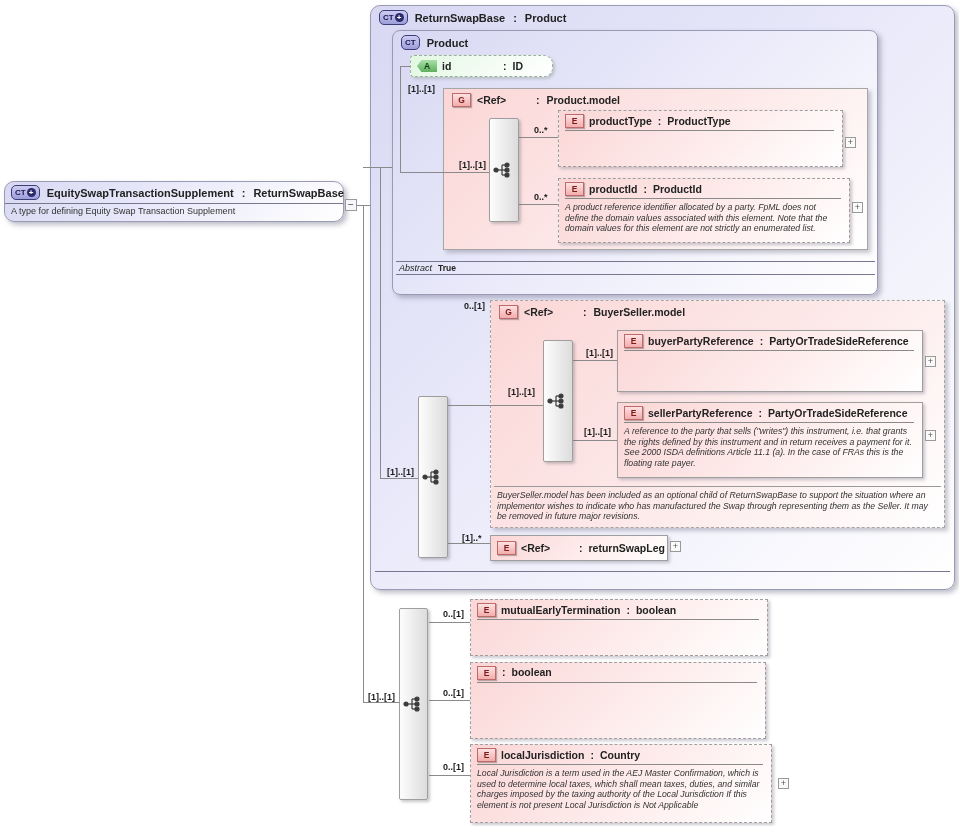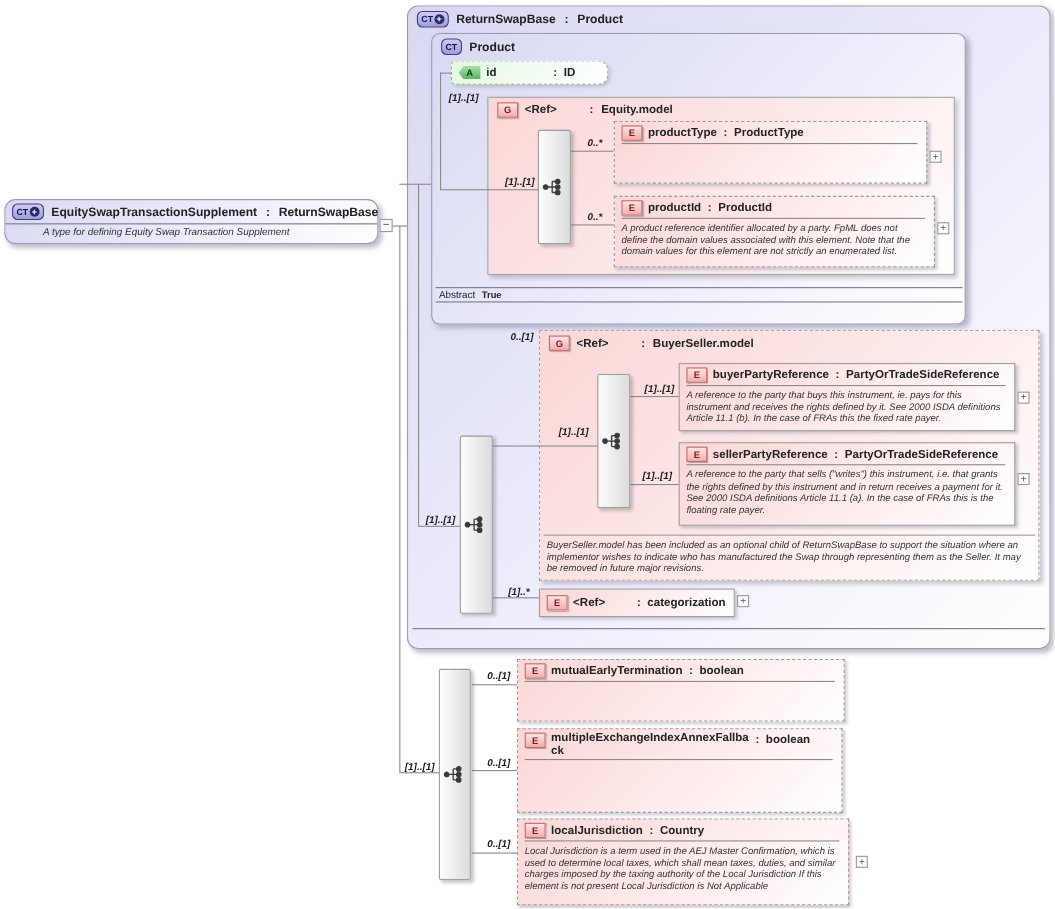--- a/index.html
+++ b/index.html
@@ -56,32 +56,32 @@
     color:#7c1a1a;font-size:8.5px;font-weight:bold;flex:none;
     box-shadow:1px 1px 1px rgba(0,0,0,.25);}
 
   
   .hline{position:absolute;height:1px;background:#8a8a8a;}
   .vline{position:absolute;width:1px;background:#8a8a8a;}
   .bar{position:absolute;border:1px solid #9e9e9e;border-radius:2px;
     background:linear-gradient(to right,#fdfdfd,#dcdcdc);
     box-shadow:2px 2px 3px rgba(100,100,110,.35);
     display:flex;align-items:center;justify-content:center;box-sizing:border-box;}
-  .card{position:absolute;font-size:9px;font-weight:bold;font-style:italic;
+  .card{position:absolute;font-size:9px;font-weight:bold;
     color:#1a1a1a;white-space:nowrap;}
   .plus-btn{position:absolute;width:11px;height:11px;border:1px solid #999;
     background:#fafafa;color:#555;font-size:9px;line-height:9px;text-align:center;
     box-sizing:border-box;}
   .toggle-btn{position:absolute;width:12px;height:12px;border:1px solid #999;
     background:#f6f6fb;color:#444;font-size:10px;line-height:10px;text-align:center;
     box-sizing:border-box;}
 
   
   .footnote{position:absolute;font-size:9px;font-style:italic;color:#333;line-height:11px;}
-  .abs-lbl{position:absolute;font-size:9px;color:#222;}
+  .abs-lbl{position:absolute;font-size:9px;font-style:italic;color:#222;}
   .abs-val{position:absolute;font-size:8.5px;font-weight:bold;color:#222;}
 </style>
 </head>
 <body>
 
 <div id="canvas">
 
   <div class="lav-box" style="left:370px;top:5px;width:585px;height:585px;">
     <div class="ct-header">
       <span class="ict">
@@ -103,21 +103,21 @@
     </div>
   </div>
 
   <div class="grp-box" style="left:443px;top:88px;width:425px;height:162px;">
     <div class="g-header">
       <span class="ie">
           <span>G</span>
         </span>
       <span class="wname">&lt;Ref&gt;</span>
       <span class="colon">:</span>
-      <span>Equity.model</span>
+      <span>Product.model</span>
     </div>
   </div>
 
   <div class="grp-box dashed" style="left:490px;top:300px;width:455px;height:228px;">
     <div class="g-header">
       <span class="ie">
           <span>G</span>
         </span>
       <span class="wname">&lt;Ref&gt;</span>
       <span class="colon">:</span>
@@ -208,21 +208,21 @@
   <div class="lav-box" style="left:4px;top:181px;width:340px;height:41px;">
     <div class="ct-header" style="padding:3px 6px;border-bottom:1px solid #77778f;">
       <span class="ict">
           <span>CT</span>
           <span class="pluscirc">+</span>
         </span>
       <span>EquitySwapTransactionSupplement</span>
       <span class="colon">:</span>
       <span>ReturnSwapBase</span>
     </div>
-    <div style="padding:2px 6px;font-size:9px;font-style:italic;color:#333;margin-left:28px;">A type for defining Equity Swap Transaction Supplement</div>
+    <div style="padding:2px 6px;font-size:9px;color:#333;">A type for defining Equity Swap Transaction Supplement</div>
   </div>
   <div class="toggle-btn" style="left:345px;top:199px;">−</div>
 
   <div class="attr-box" style="left:410px;top:55px;width:143px;height:22px;">
     <span class="ia">
         <span>A</span>
       </span>
     <span class="wname-attr" style="font-size:10.5px;color:#222;">id</span>
     <span style="font-size:10.5px;font-weight:bold;color:#222;" class="colon">:</span>
     <span style="font-size:10.5px;font-weight:bold;color:#222;">ID</span>
@@ -261,21 +261,20 @@
   <div class="elem-box" style="left:617px;top:330px;width:306px;height:62px;">
     <div class="ebox-title">
       <span class="ie">
           <span>E</span>
         </span>
       <span>buyerPartyReference</span>
       <span class="colon">:</span>
       <span>PartyOrTradeSideReference</span>
     </div>
     <div class="ebox-sep"></div>
-    <div class="ebox-desc">A reference to the party that buys this instrument, ie. pays for this instrument and receives the rights defined by it. See 2000 ISDA definitions Article 11.1 (b). In the case of FRAs this the fixed rate payer.</div>
   </div>
 
   <div class="elem-box" style="left:617px;top:402px;width:306px;height:76px;">
     <div class="ebox-title">
       <span class="ie">
           <span>E</span>
         </span>
       <span>sellerPartyReference</span>
       <span class="colon">:</span>
       <span>PartyOrTradeSideReference</span>
@@ -287,21 +286,21 @@
   <div class="hline" style="left:494px;top:486px;width:447px;background:#9a9a9a;"></div>
   <div class="footnote" style="left:497px;top:490px;width:440px;font-size:8.7px;line-height:10.5px;">BuyerSeller.model has been included as an optional child of ReturnSwapBase to support the situation where an implementor wishes to indicate who has manufactured the Swap through representing them as the Seller. It may be removed in future major revisions.</div>
 
   <div class="elem-box" style="left:490px;top:535px;width:178px;height:26px;">
     <div class="ebox-title" style="padding-top:5px;">
       <span class="ie">
           <span>E</span>
         </span>
       <span class="wname">&lt;Ref&gt;</span>
       <span class="colon">:</span>
-      <span>categorization</span>
+      <span>returnSwapLeg</span>
     </div>
   </div>
 
   <div class="hline" style="left:375px;top:571px;width:575px;background:#77778f;"></div>
 
   <div class="elem-box dashed" style="left:470px;top:599px;width:298px;height:57px;">
     <div class="ebox-title">
       <span class="ie">
           <span>E</span>
         </span>
@@ -310,24 +309,20 @@
       <span>boolean</span>
     </div>
     <div class="ebox-sep"></div>
   </div>
 
   <div class="elem-box dashed" style="left:470px;top:662px;width:296px;height:77px;">
     <div class="ebox-title top">
       <span class="ie">
           <span>E</span>
         </span>
-      <span class="namewrap">
-        <span>multipleExchangeIndexAnnexFallba</span>
-        <span>ck</span>
-      </span>
       <span class="colon">:</span>
       <span>boolean</span>
     </div>
     <div class="ebox-sep"></div>
   </div>
 
   <div class="elem-box dashed" style="left:470px;top:744px;width:302px;height:79px;">
     <div class="ebox-title">
       <span class="ie">
           <span>E</span>

